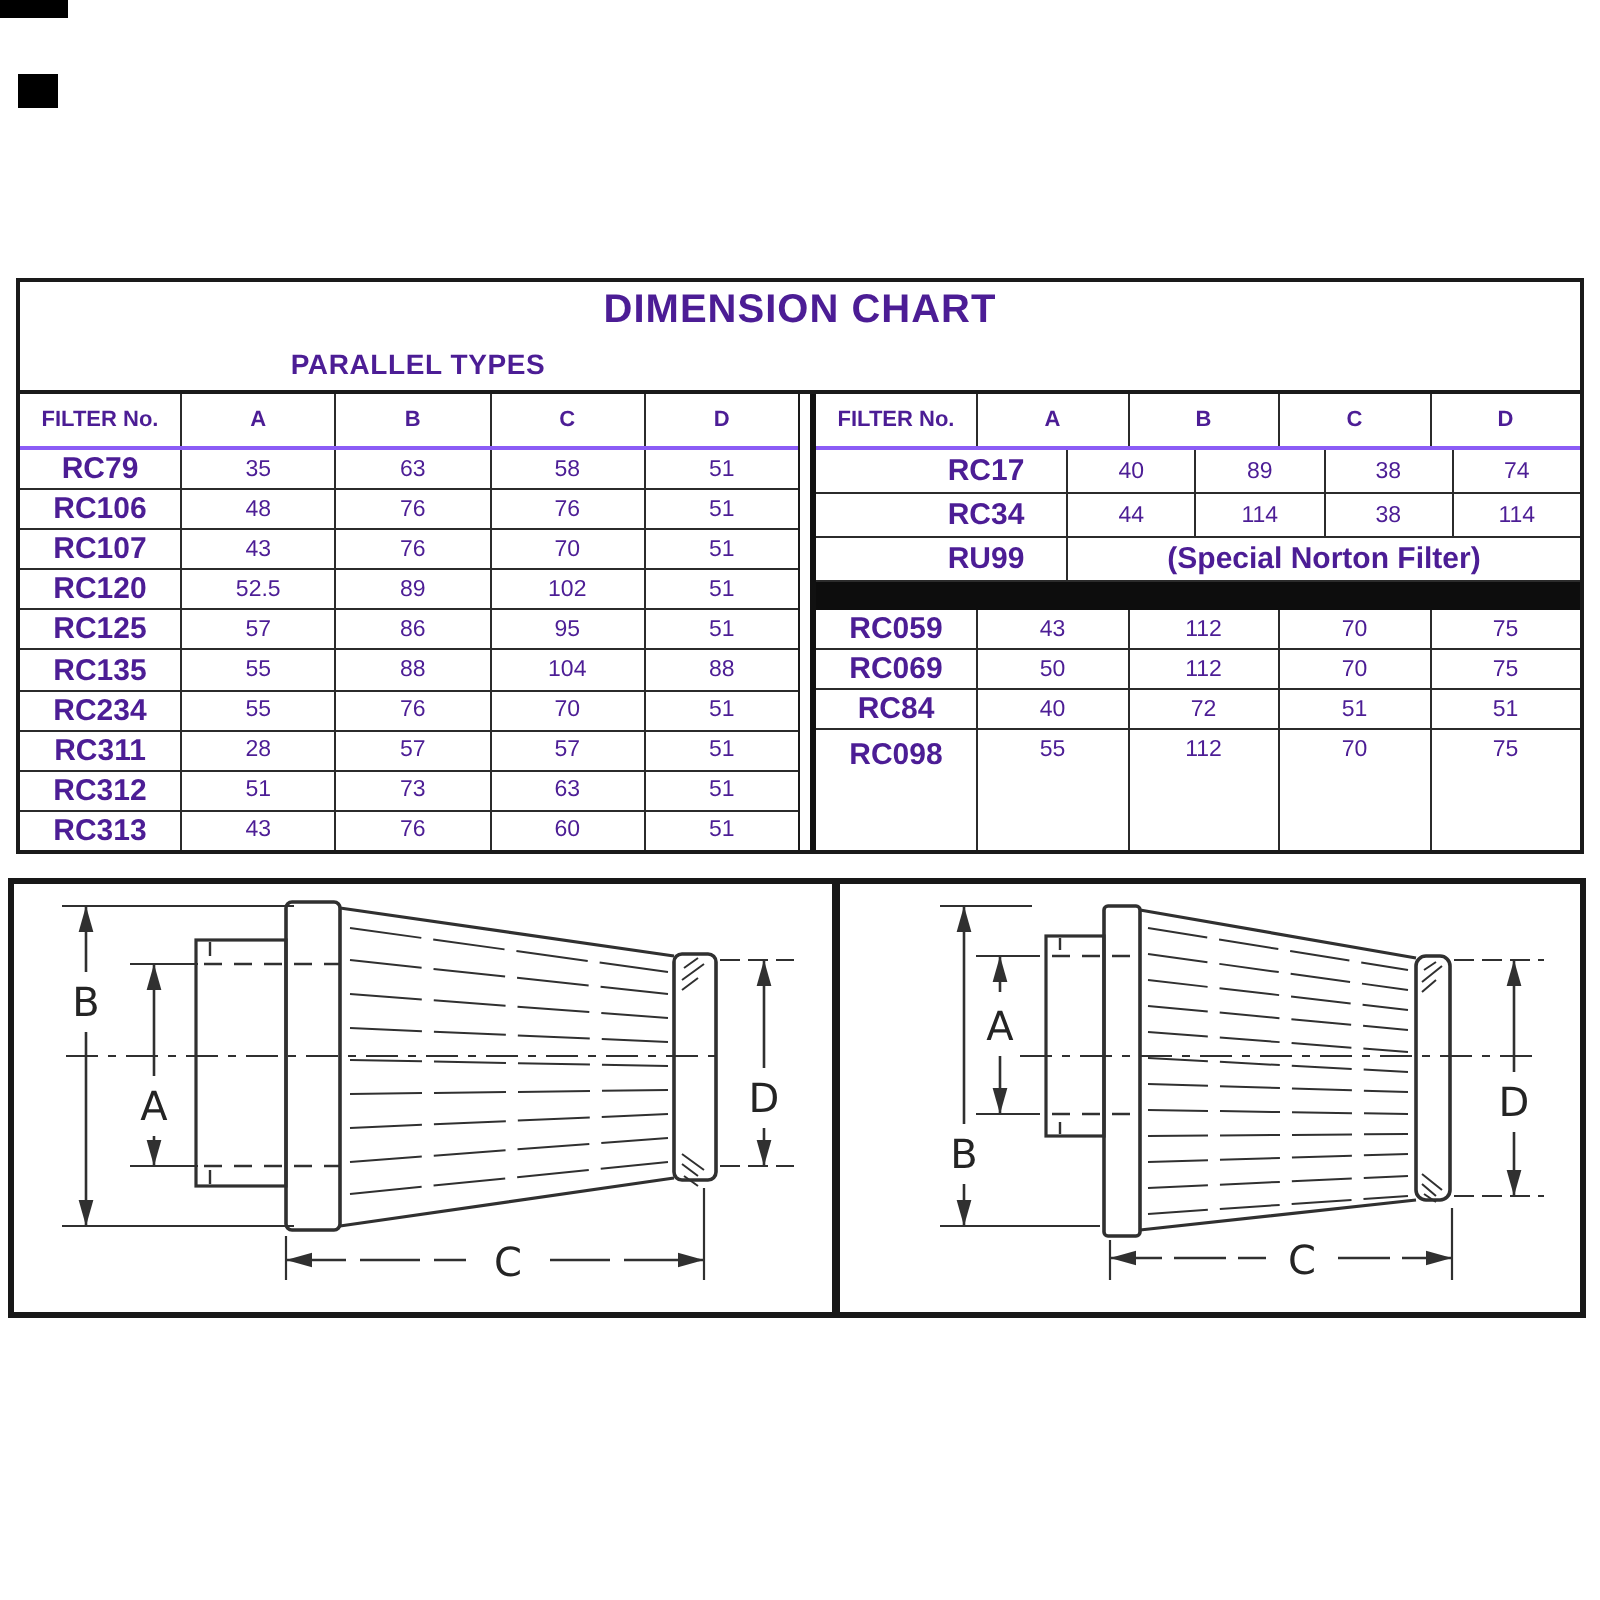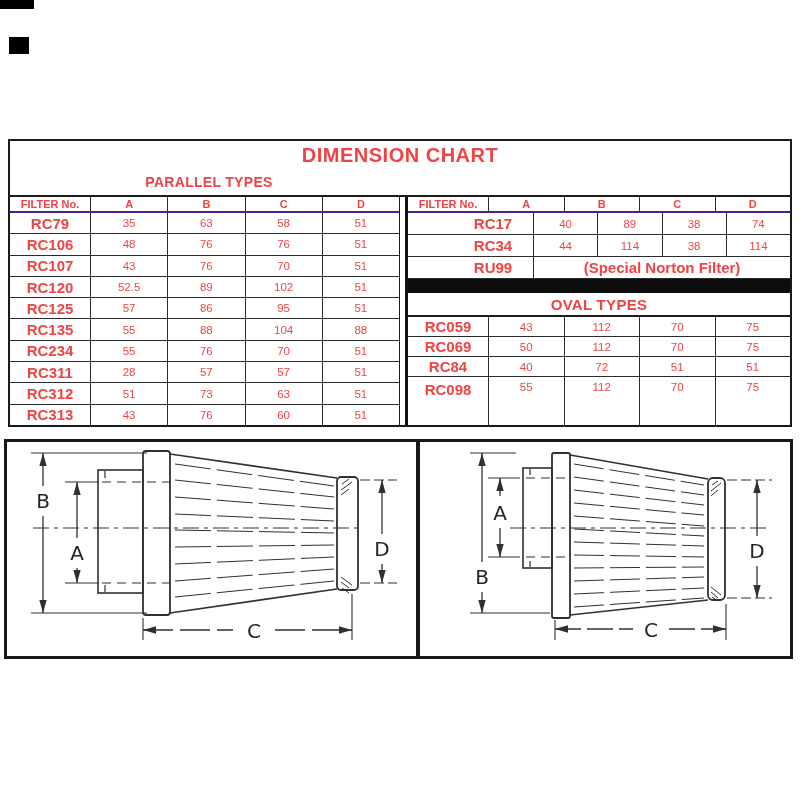--- a/index.html
+++ b/index.html
@@ -5,34 +5,34 @@
   * { box-sizing: border-box; margin: 0; padding: 0; }
   html,body { background:#e8e8e8; }
   body { font-family: "Liberation Sans", sans-serif; }
   #canvas { position: relative; width: 800px; height: 800px; background: #ffffff; overflow: hidden; }
 
   
   .artifact-bar { position:absolute; left:0; top:0; width:34px; height:9px; background:#000; }
   .artifact-square { position:absolute; left:9px; top:37px; width:20px; height:17px; background:#000; }
 
   
-  .chart { position:absolute; left:8px; top:139px; width:784px; height:288px; border:2px solid #1a1a1a; background:#fff; color:#ef4444; }
+  .chart { position:absolute; left:8px; top:139px; width:784px; height:288px; border:2px solid #1a1a1a; background:#fff; color:#4c1d95; }
   .chart-title { height:28px; display:flex; align-items:center; justify-content:center;
                  font-size:20px; font-weight:700; letter-spacing:.5px; }
   .section-titles { height:26px; display:flex; }
   .section-titles .st-left  { width:390px; display:flex; align-items:center; justify-content:center; font-size:14px; font-weight:700; letter-spacing:.3px; }
   .section-titles .st-right { width:390px; margin-left:4px; display:flex; align-items:center; justify-content:center; font-size:14px; font-weight:700; letter-spacing:.3px; }
   .tables { position:absolute; left:0; right:0; top:54px; bottom:0; border-top:2px solid #1a1a1a; display:flex; }
   .half-left  { width:390px; border-right:1px solid #1a1a1a; display:flex; flex-direction:column; }
   .mid-gap    { width:5px; }
   .half-right { flex:1; border-left:3px solid #111; display:flex; flex-direction:column; }
 
   .row   { display:grid; grid-template-columns:80px 1fr 1fr 1fr 1fr; border-bottom:1px solid #2b2b2b; }
   .row-span { display:grid; grid-template-columns:80px 1fr; border-bottom:1px solid #2b2b2b; }
-  .hdr   { height:16px; border-bottom:2px solid #4c1d95; }
+  .hdr   { height:28px; border-bottom:2px solid #8b5cf6; }
   .hdr .c { font-weight:700; font-size:11px; }
   .c { display:flex; align-items:center; justify-content:center; font-size:11.5px; border-left:1px solid #2b2b2b; min-width:0; }
   .c:first-child { border-left:none; }
   .f { font-weight:700; font-size:15px; }
   .half-left .row-data { flex:1; }
   .half-left .row-data:last-child { border-bottom:none; }
   .half-right .row-data { height:22px;padding-left:45px; }
   .black-bar { height:14px; background:#0d0d0d; }
   .oval-title { height:24px; display:flex; align-items:center; justify-content:center; font-size:15px; font-weight:700; border-bottom:2px solid #1a1a1a; letter-spacing:.3px; }
   .half-right .row-oval { height:20px; }
@@ -169,21 +169,20 @@
           <div class="c">38</div>
           <div class="c">114</div>
         </div>
         <div class="row-span row-data">
           <div class="c f">RU99</div>
           <div class="c f">(Special Norton Filter)</div>
         </div>
 
         <div class="black-bar"></div>
 
-        <div class="oval-title">OVAL TYPES</div>
 
         <div class="row row-oval">
           <div class="c f">RC059</div>
           <div class="c">43</div>
           <div class="c">112</div>
           <div class="c">70</div>
           <div class="c">75</div>
         </div>
         <div class="row row-oval">
           <div class="c f">RC069</div>

